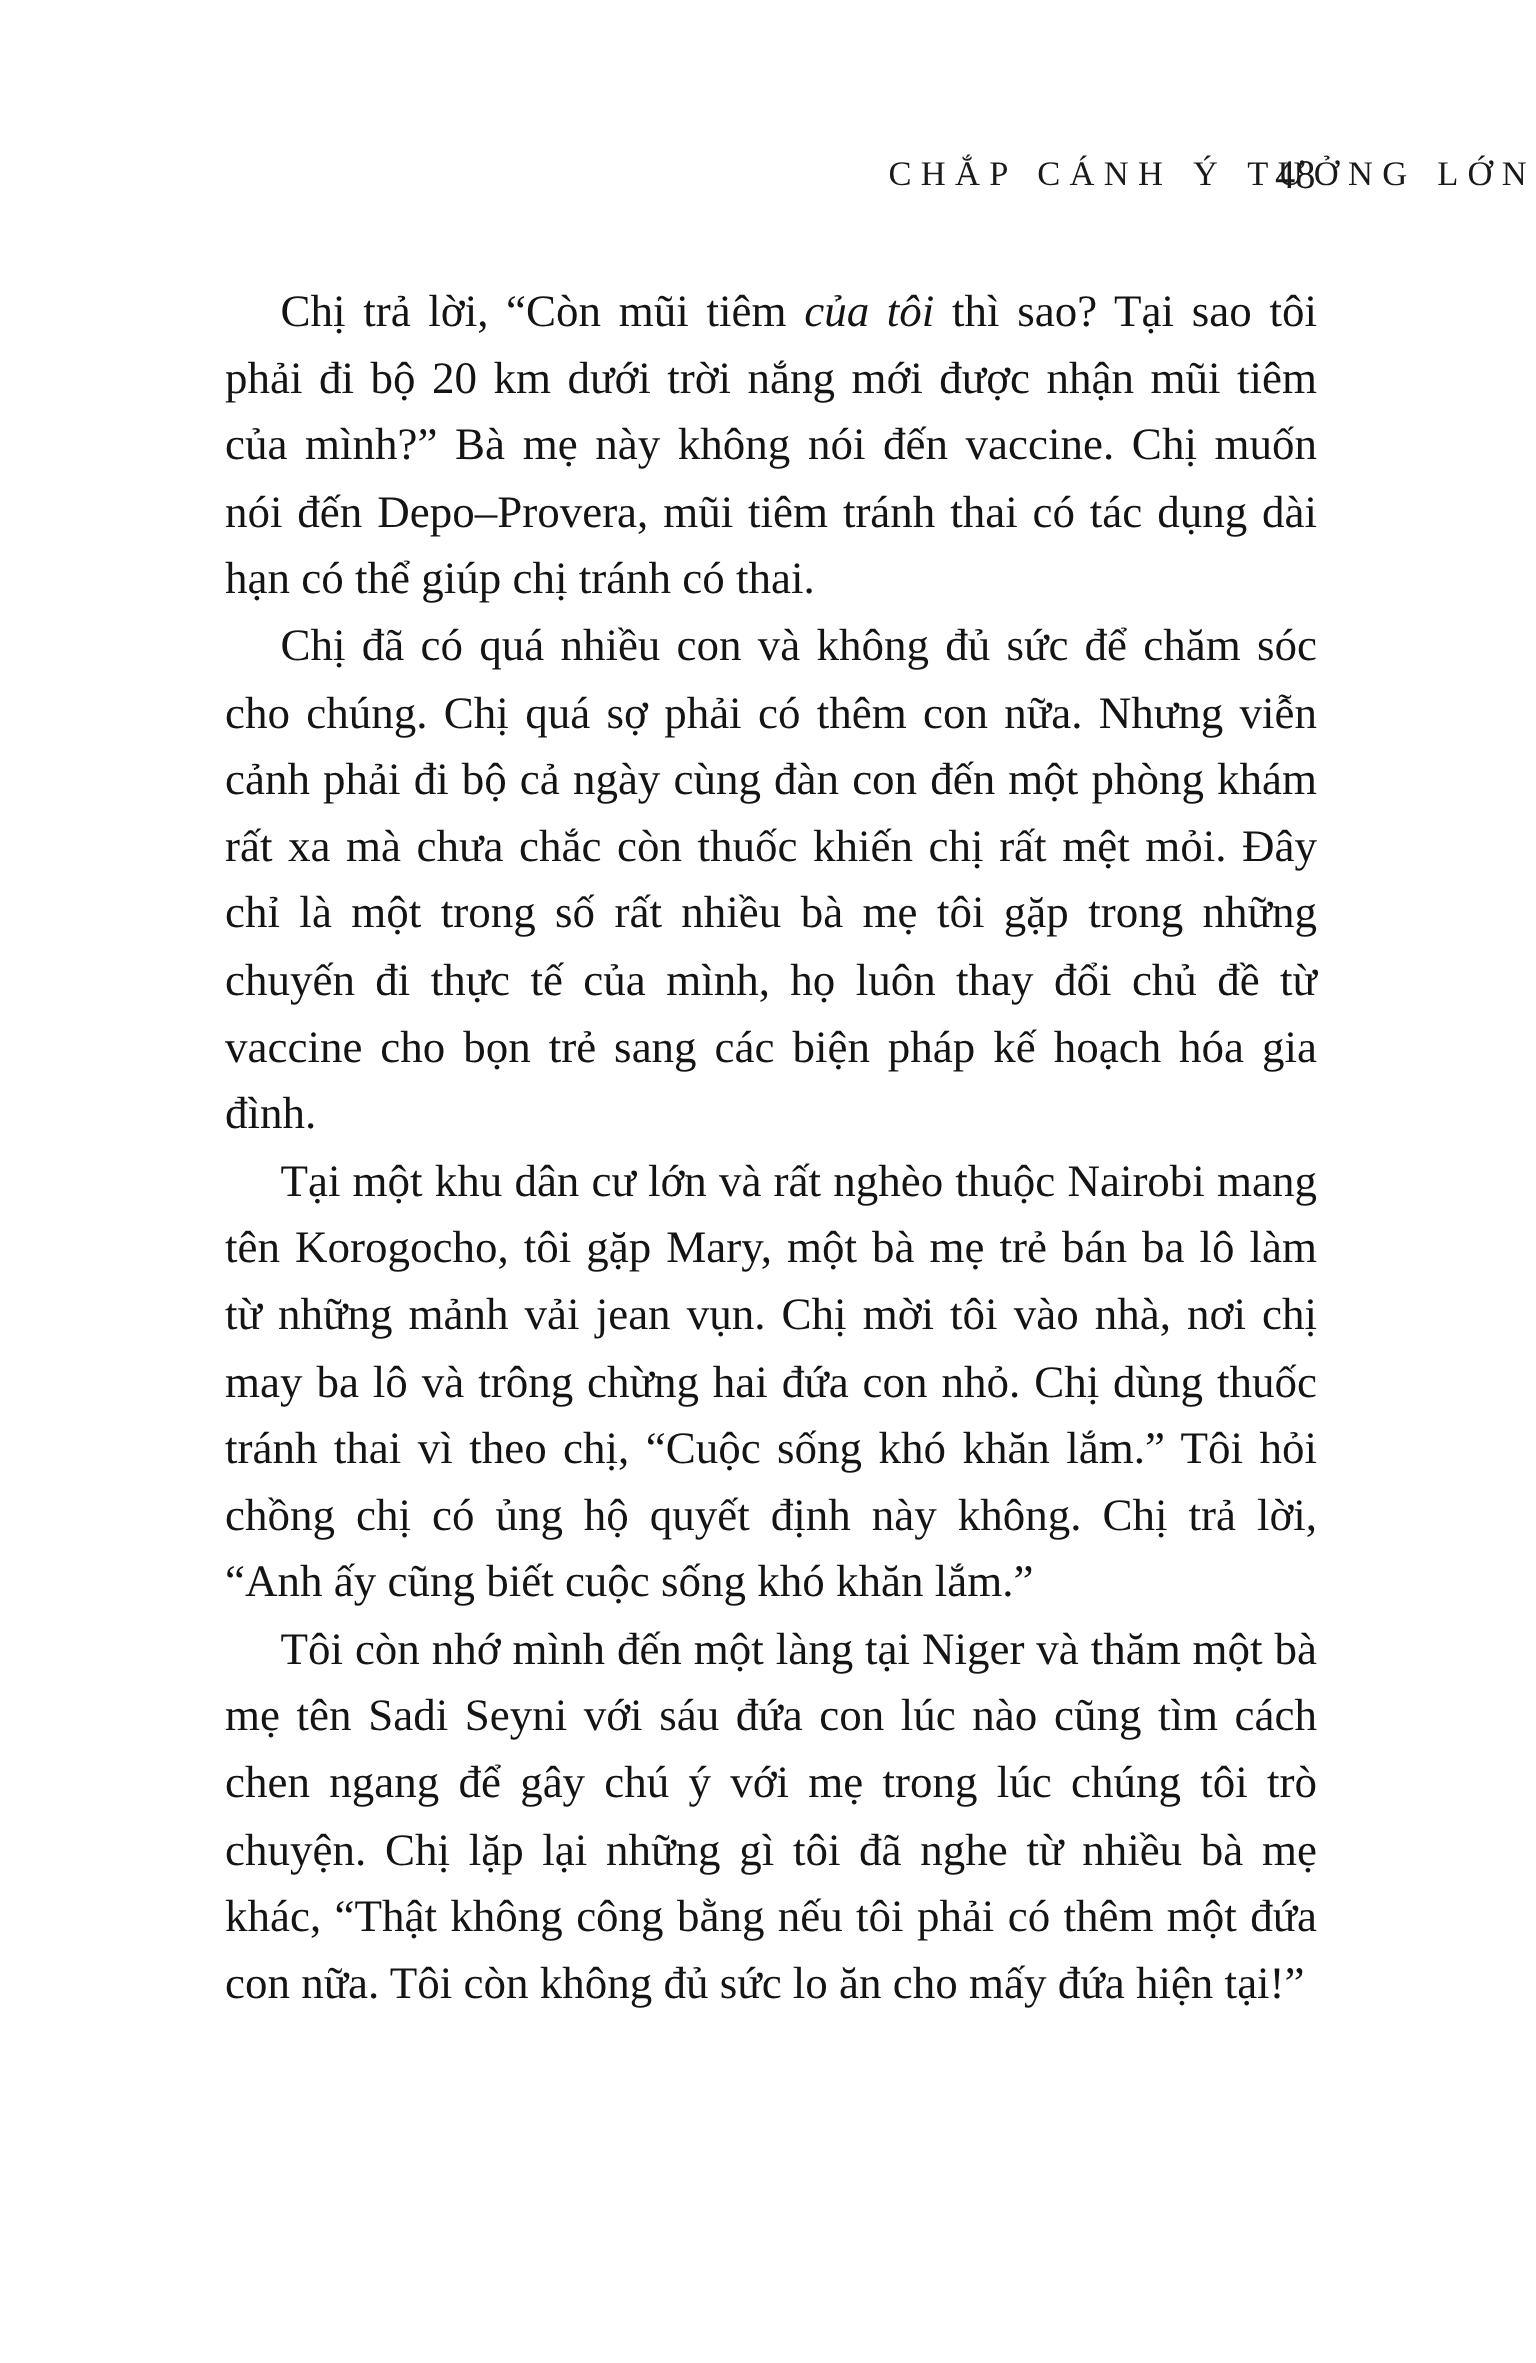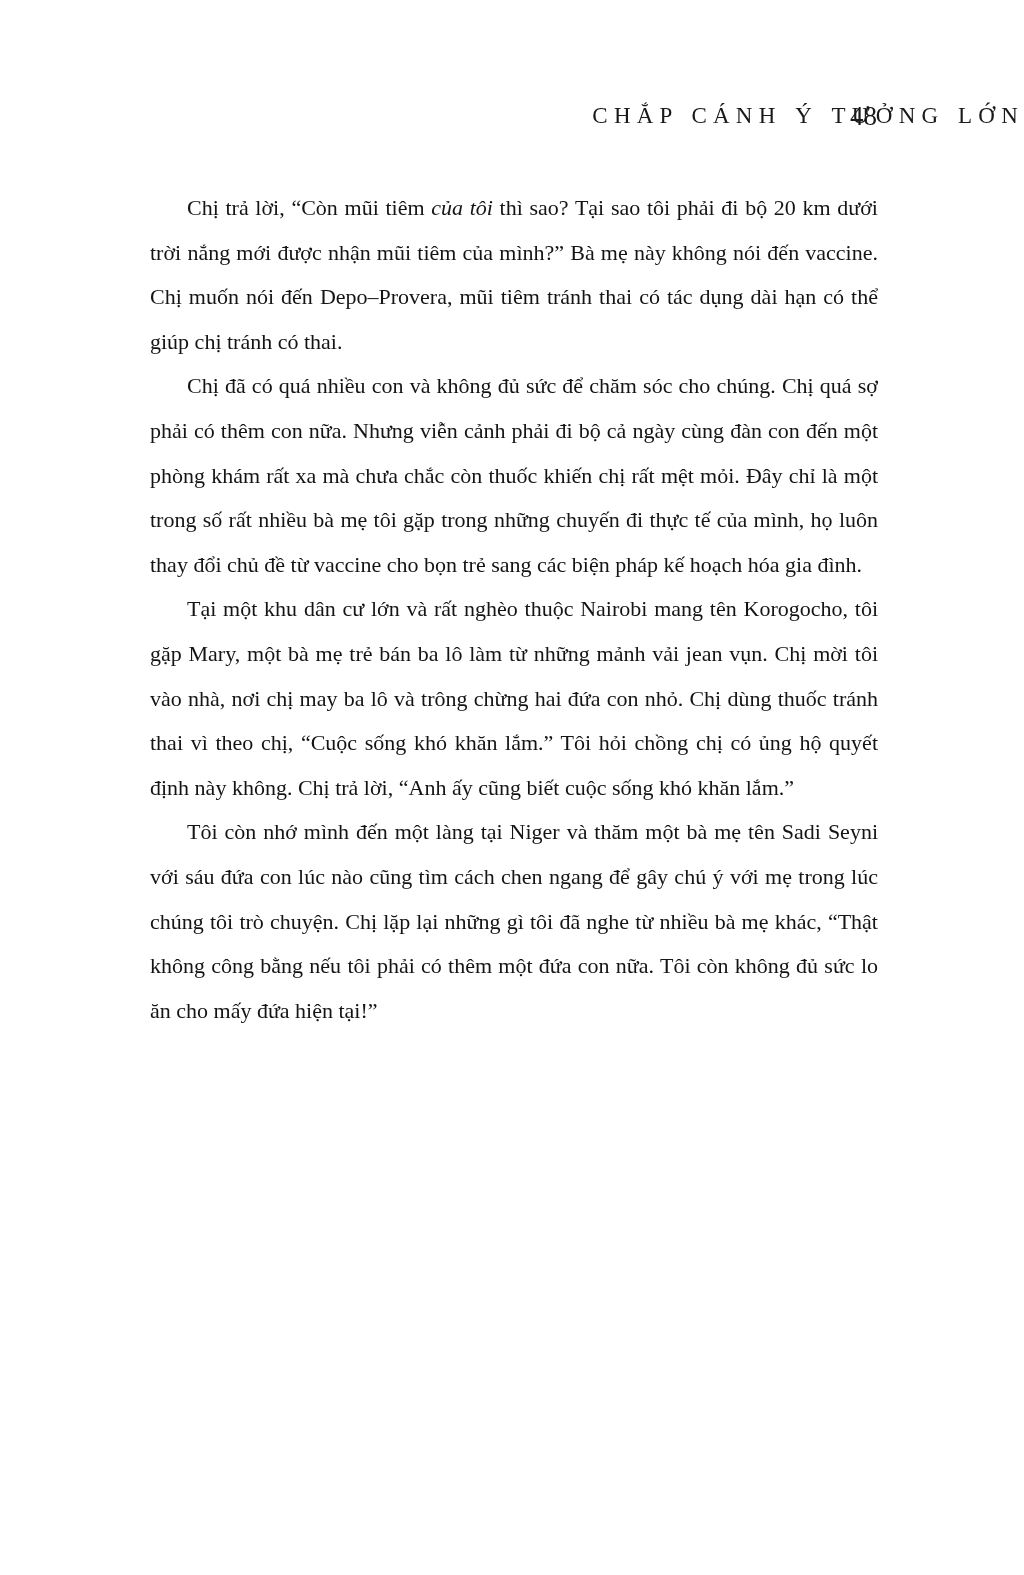--- a/index.html
+++ b/index.html
@@ -36,21 +36,21 @@
     top: -2px;
     right: 147px;
     font-size: 27px;
     color: #1a1a1a;
   }
   .body-text {
     position: absolute;
     top: 186px;
     left: 150px;
     width: 728px;
-    font-size: 22px;
+    font-size: 30px;
     line-height: 44.6px;
     text-align: justify;
     text-justify: inter-word;
     color: #141414;
   }
   .body-text p {
     text-indent: 37px;
     margin: 0;
   }
   .body-text em {

